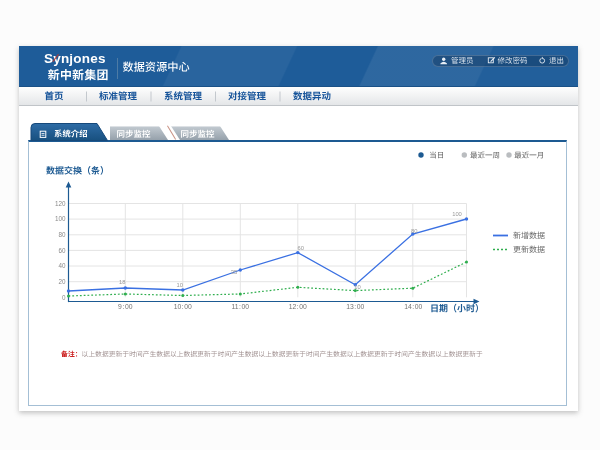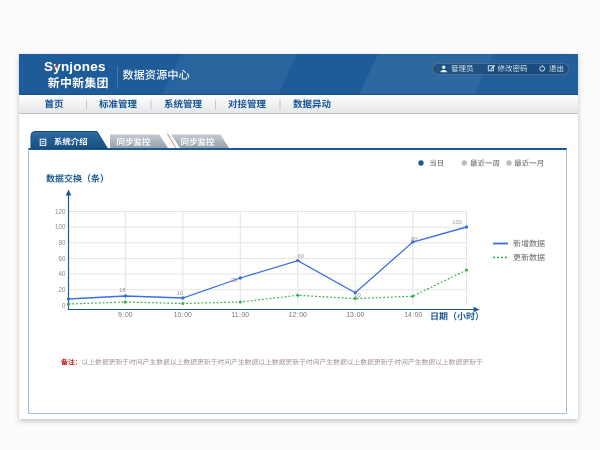--- a/index.html
+++ b/index.html
@@ -1,16 +1,16 @@
 <!DOCTYPE html>
 <html><head><meta charset="utf-8"><style>
 * { margin:0; padding:0; box-sizing:border-box; }
 html,body { width:600px; height:450px; overflow:hidden; }
 body { background:#fcfcfc; font-family:"Liberation Sans", sans-serif; }
-.page { position:absolute; left:19px; top:54px; width:559px; height:365px; background:#ffffff; box-shadow: 0 2px 5px rgba(120,120,120,0.45); }
+.page { position:absolute; left:19px; top:46px; width:559px; height:365px; background:#ffffff; box-shadow: 0 2px 5px rgba(120,120,120,0.45); }
 .hdr { position:absolute; left:0; top:0; width:559px; height:41px; border-bottom:1px solid #1a5187; background:
   linear-gradient(115deg, rgba(255,255,255,0) 62%, rgba(255,255,255,0.07) 62.3%, rgba(255,255,255,0.07) 82%, rgba(255,255,255,0.02) 82.3%),
   linear-gradient(115deg, rgba(255,255,255,0) 28%, rgba(255,255,255,0.05) 28.3%, rgba(255,255,255,0.05) 48%, rgba(255,255,255,0) 48.3%),
   #1e5c99; }
 .pill { position:absolute; left:413px; top:8.5px; width:137px; height:12.5px; background:rgba(12,45,80,0.38); border-radius:7px; border:1px solid rgba(255,255,255,0.18); }
 .nav { position:absolute; left:0; top:41px; width:559px; height:19px; background:linear-gradient(#fefefe,#e4e6e8); border-bottom:1px solid #c0c4c8; }
 .tab2 { position:absolute; left:91px; top:80px; width:58px; height:14px; background:linear-gradient(#c0c8cf,#96a1ab); clip-path:polygon(0 0,49px 0,58px 14px,0 14px); border-top:1px solid #dde1e5; }
 .tab3 { position:absolute; left:143px; top:80px; width:67px; height:14px; background:linear-gradient(#c0c8cf,#96a1ab); clip-path:polygon(9px 0,58px 0,67px 14px,18px 14px); border-top:1px solid #dde1e5; }
 .redline { position:absolute; left:147.5px; top:79.8px; width:1px; height:15.5px; background:#b2624f; transform:rotate(-31deg); transform-origin:top left; opacity:0.7; }
 .panel { position:absolute; left:9px; top:94px; width:539px; height:266px; background:#ffffff; border:1px solid #a4bfd5; border-top:2px solid #1d5a92; }

